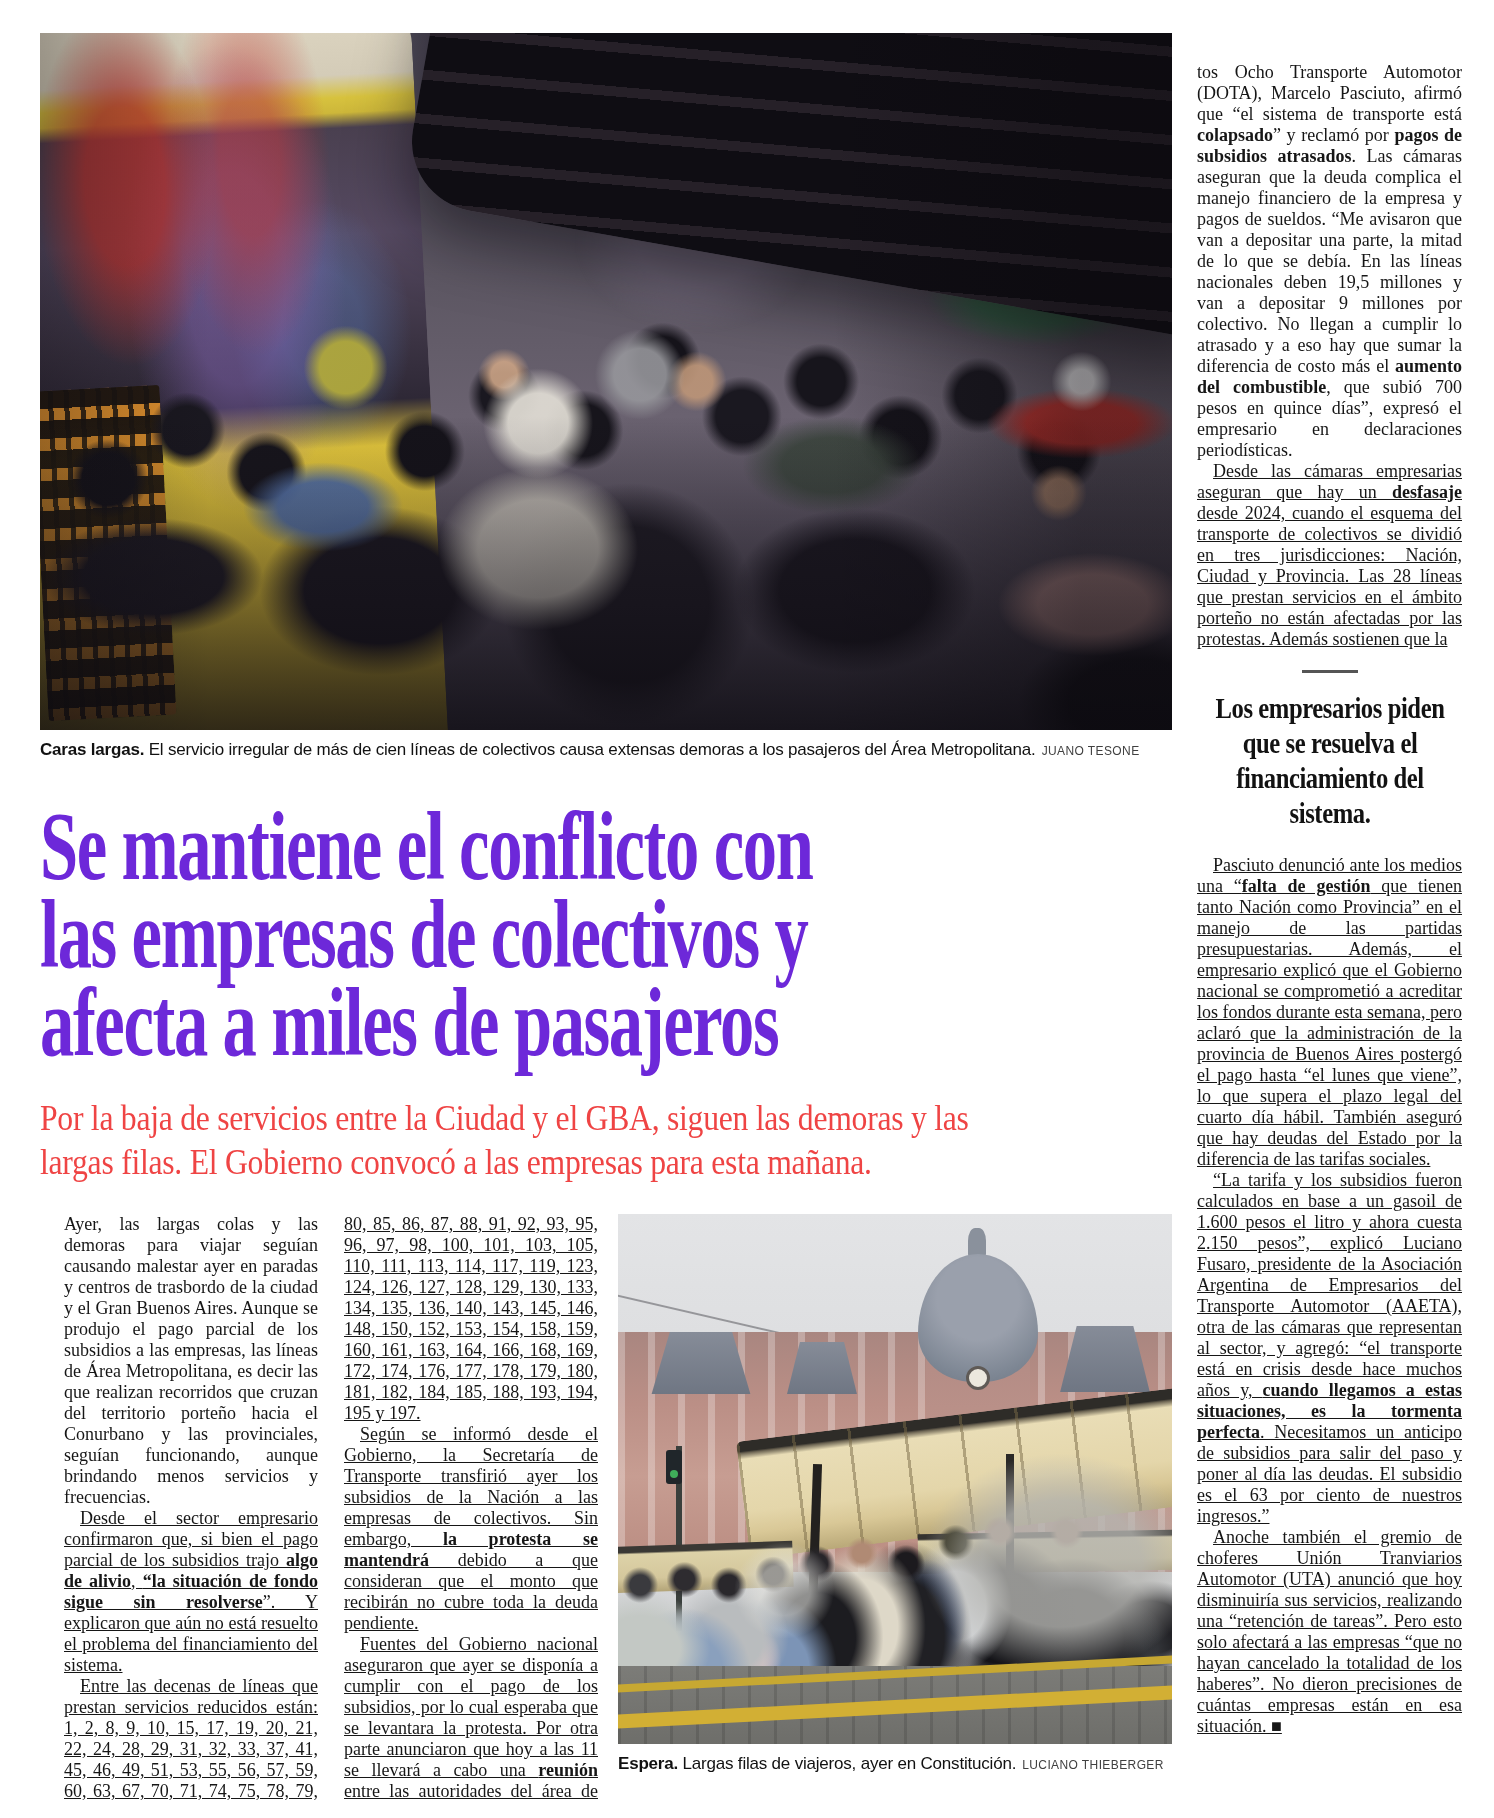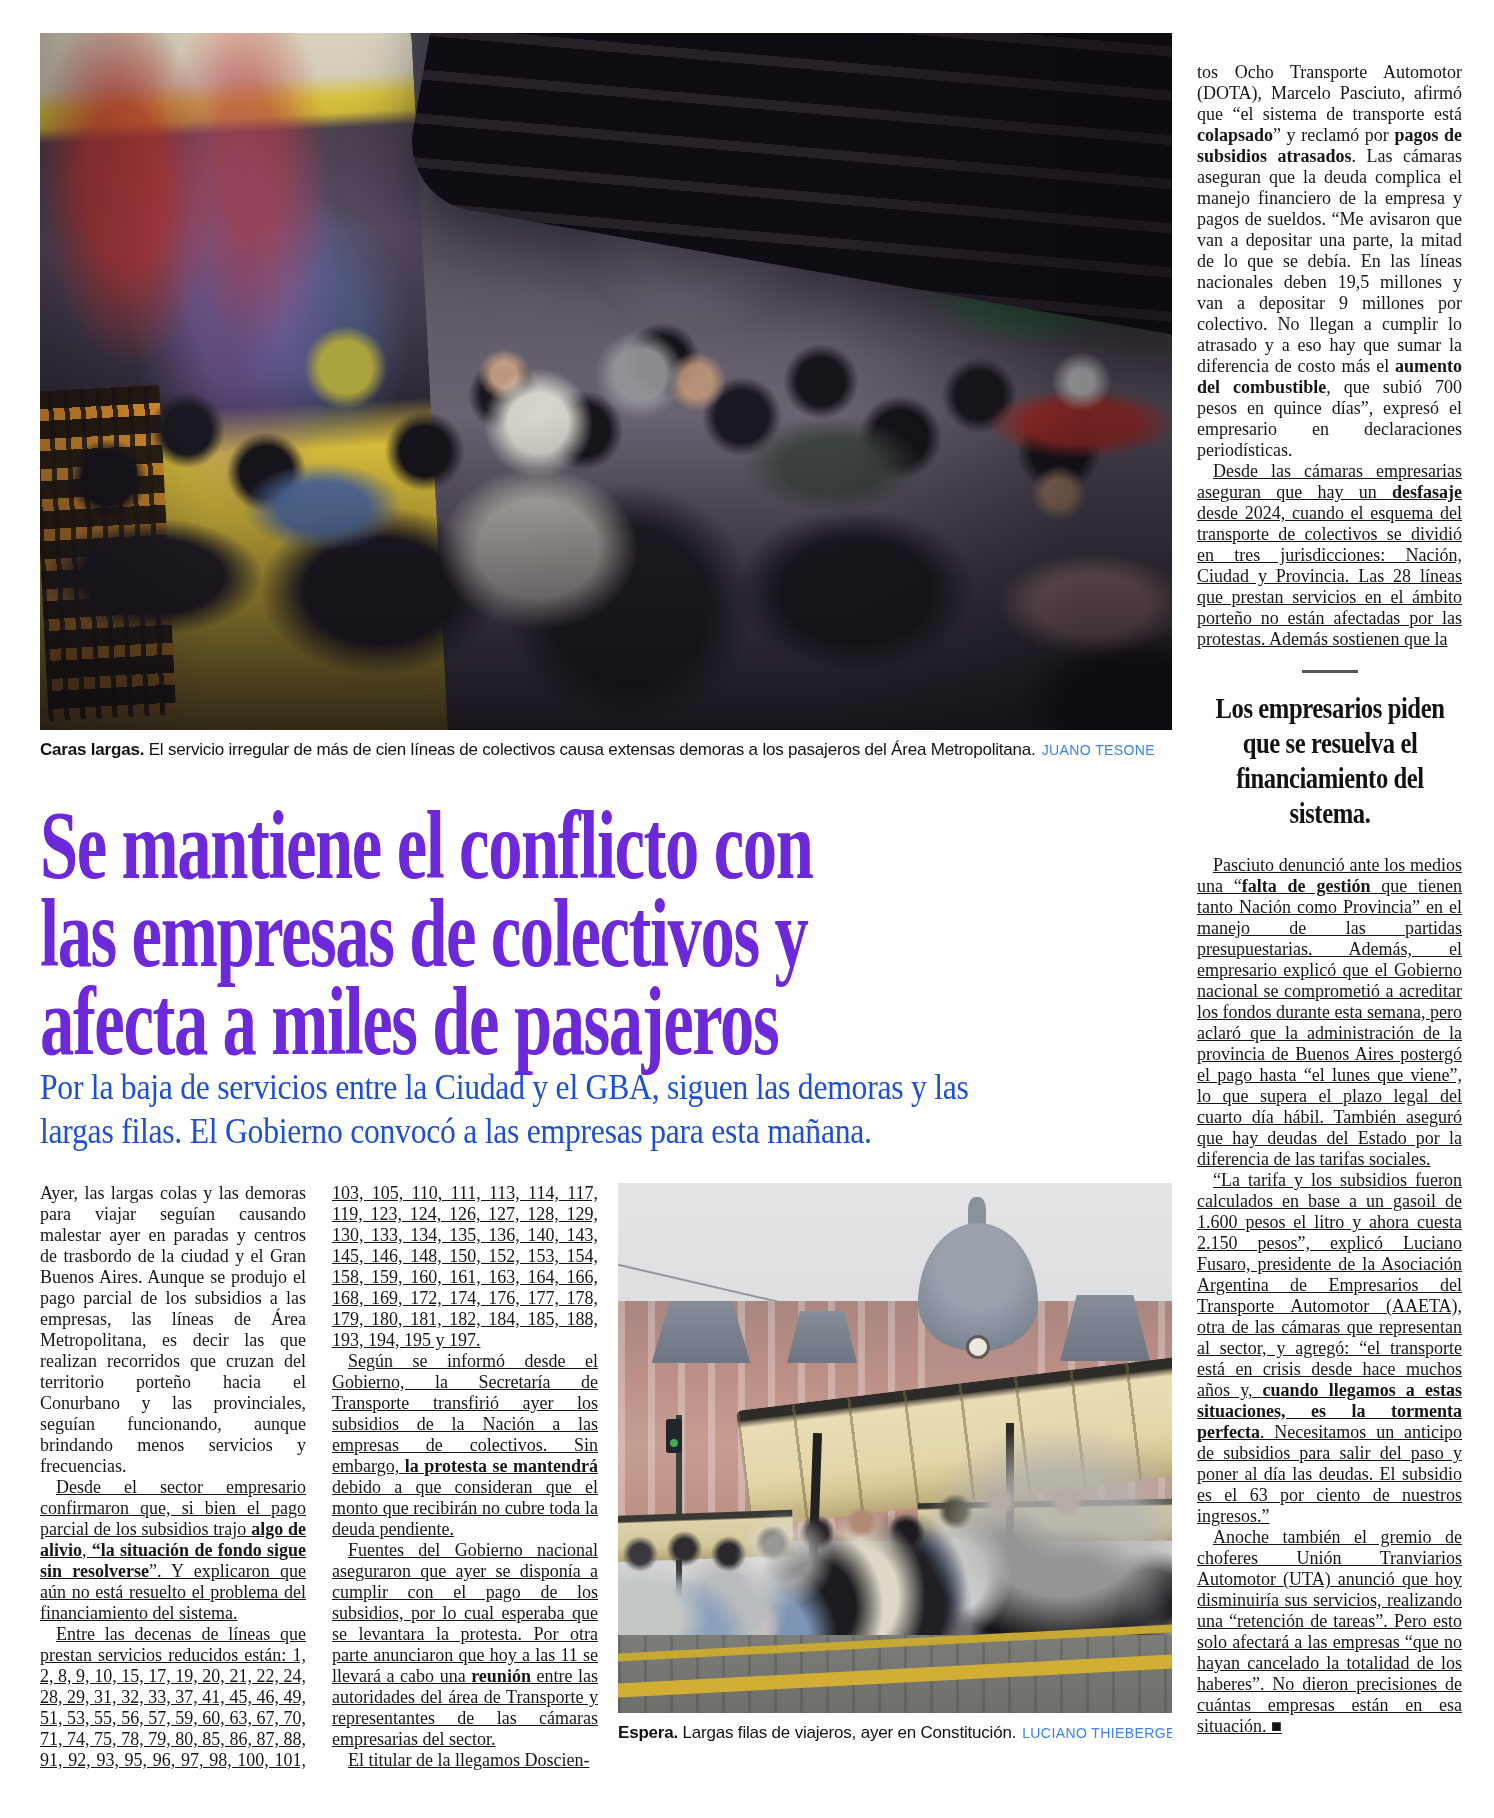--- a/index.html
+++ b/index.html
@@ -73,32 +73,32 @@
     radial-gradient(ellipse at 97% 96%, rgba(20,20,24,.95) 0 70px, transparent 120px); }
   .pt-vignette { position:absolute; inset:0; background:
     linear-gradient(180deg, rgba(20,16,24,0) 55%, rgba(16,13,20,.5) 82%, rgba(12,10,16,.8) 100%),
     linear-gradient(90deg, rgba(10,8,12,.3) 0, transparent 15%, transparent 70%, rgba(10,8,12,.4) 92%); }
 
   
   .caption { margin-top:9px; font-family:"Liberation Sans", sans-serif;
     font-size:17px; line-height:22px; letter-spacing:-0.2px; color:#111;
     white-space:nowrap; overflow:hidden; }
   .cap-lead { font-weight:bold; }
-  .cap-credit { color:#3b82f6; font-size:14px; letter-spacing:.4px; margin-left:6px; }
+  .cap-credit { color:#404040; font-size:12px; letter-spacing:.4px; margin-left:6px; }
 
   
   .headline { margin-top:40px; color:#6d28d9; }
   .hl-line { font-size:98px; font-weight:bold; line-height:88px; letter-spacing:-2px;
     white-space:nowrap; transform:scaleX(.70); transform-origin:0 50%; }
-  .subhead { margin-top:0; color:#1d4ed8; }
+  .subhead { margin-top:30px; color:#ef4444; }
   .sh-line { font-size:36px; line-height:44px; letter-spacing:-.3px;
     white-space:nowrap; transform:scaleX(.88); transform-origin:0 50%; }
 
   
-  .body-section { margin-top:30px; display:flex; gap:20px; }
+  .body-section { margin-top:30px; display:flex; gap:20px;margin-left:24px; }
   .body-columns { width:558px; height:600px; overflow:hidden;
     column-count:2; column-gap:26px; column-fill:auto;
     font-size:18px; line-height:21px; text-align:justify; }
   .para { margin:0; }
   .para.indent { text-indent:16px;text-decoration:underline; }
   .b { font-weight:bold; }
 
   
   .photo-bottom-wrap { width:554px; }
   .photo-bottom { width:554px; height:530px;

